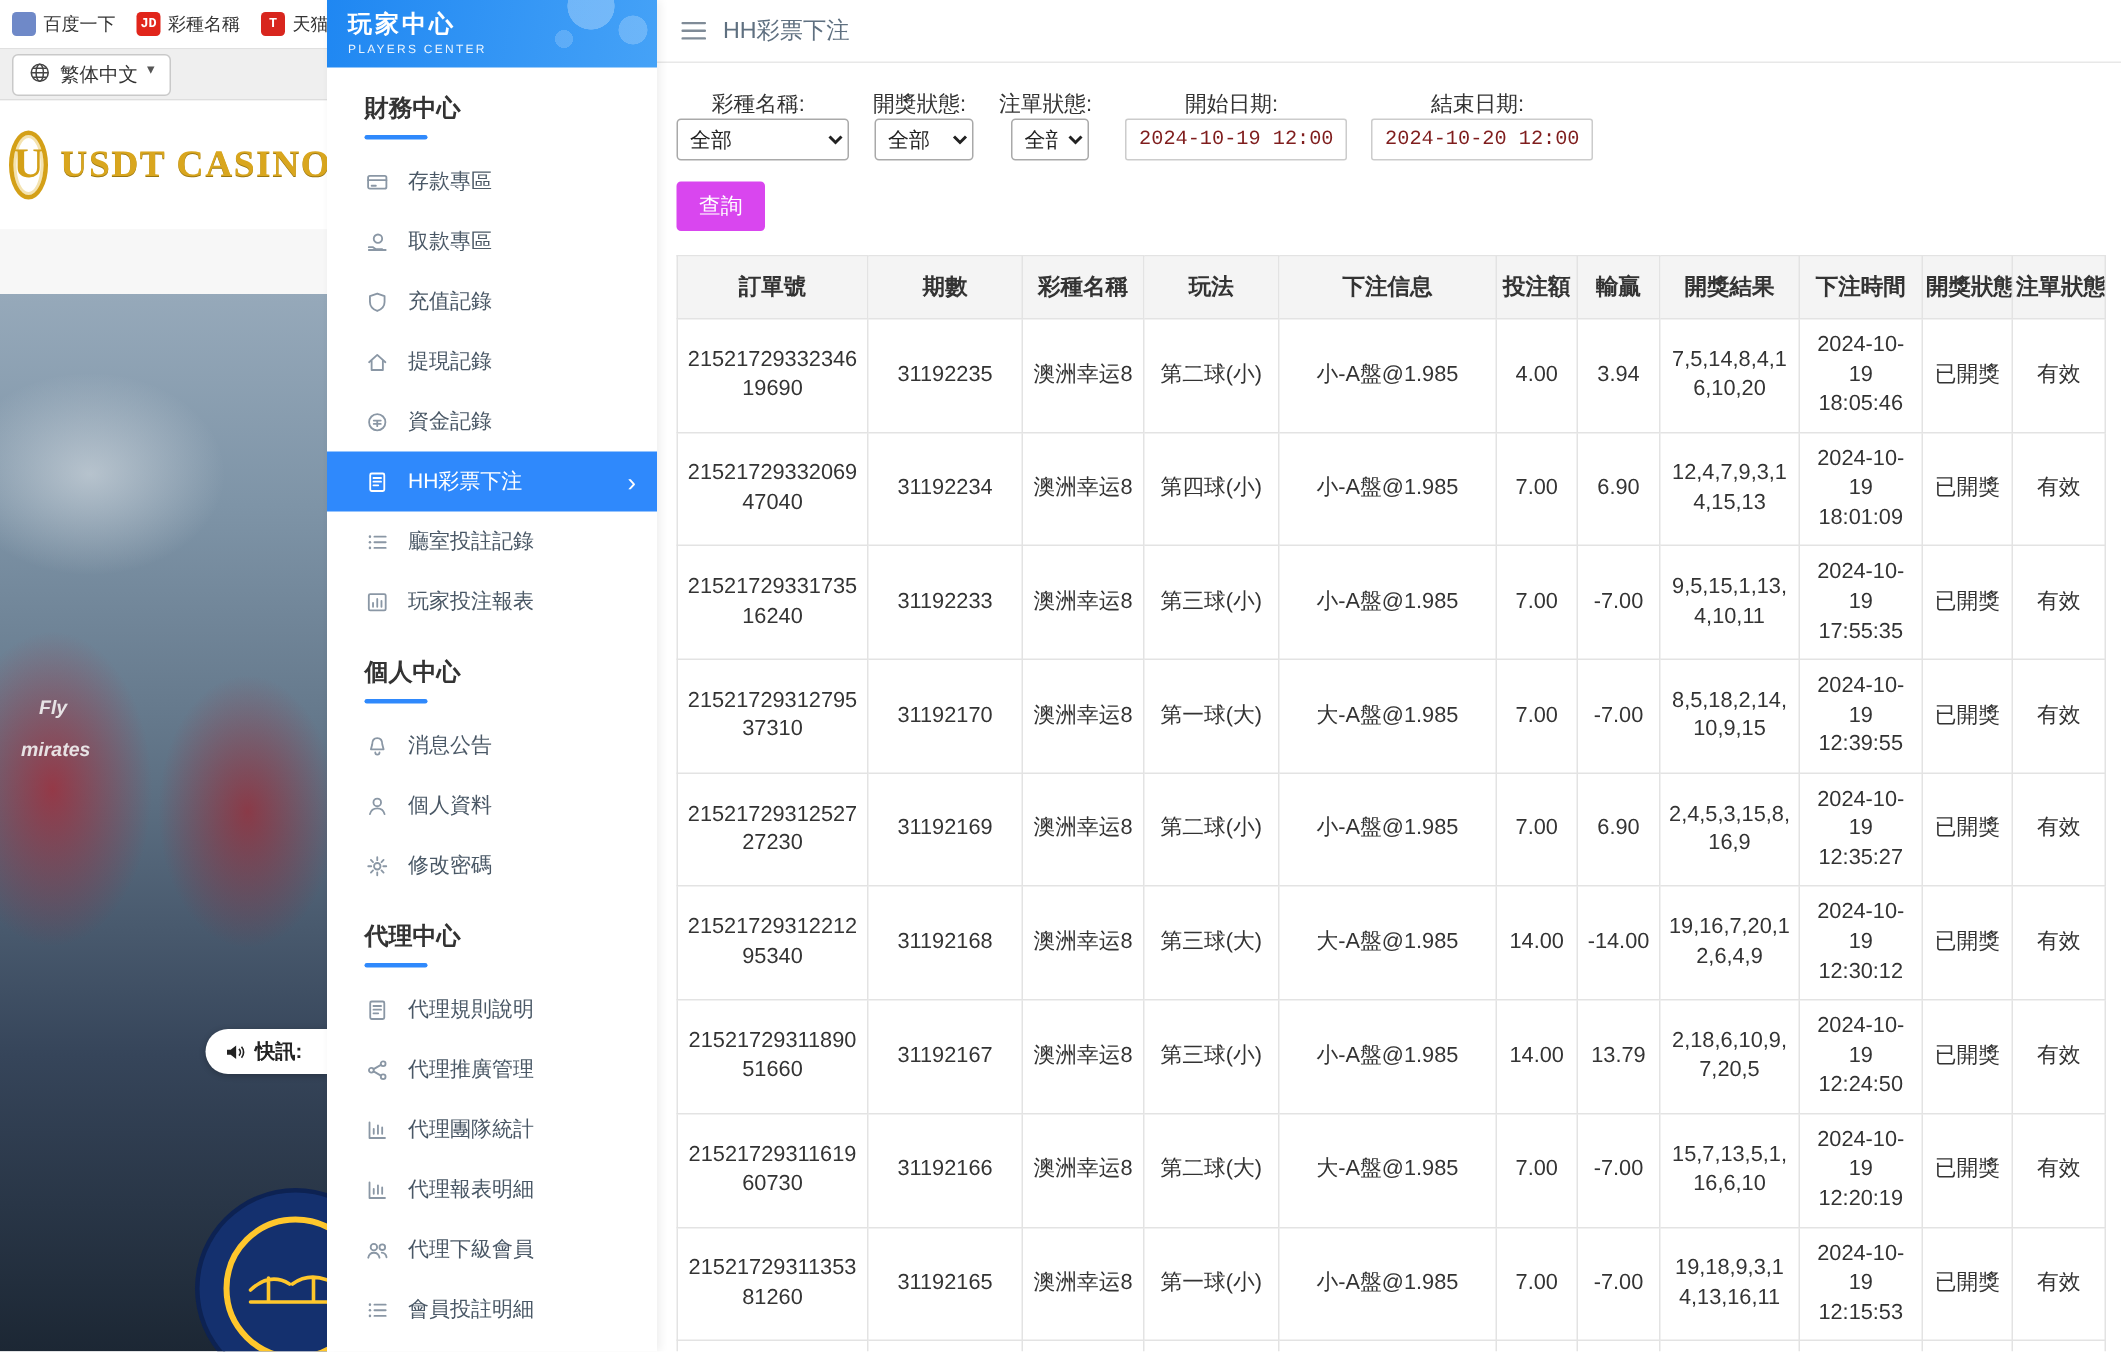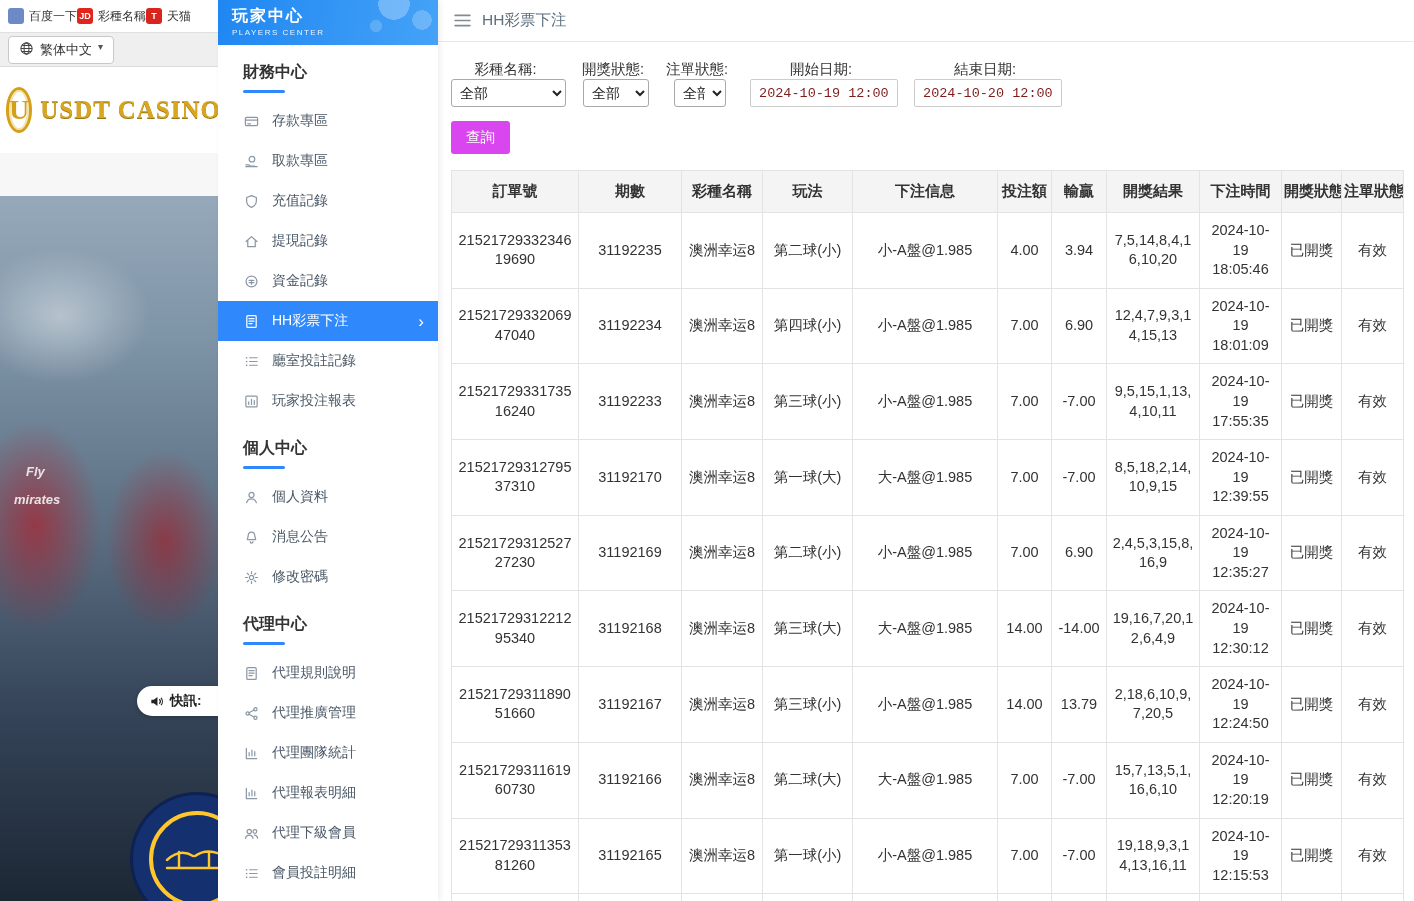--- a/index.html
+++ b/index.html
@@ -2,21 +2,21 @@
 <html><head>
 <meta charset="utf-8">
 <style>
   * { box-sizing: border-box; margin: 0; padding: 0; }
   html,body { width:1414px; height:901px; overflow:hidden; }
   body { font-family:"Liberation Sans","DejaVu Sans",sans-serif; background:#fff; color:#333; }
   .page { display:flex; width:1414px; height:901px; }
 
   
   .left-col { width:218px; height:901px; position:relative; overflow:hidden; background:#f3f3f3; flex:none; }
-  .bookmarks { height:28px; background:#fff; border-bottom:1px solid #e0e0e0; display:flex; align-items:center; padding:16px 8px; white-space:nowrap; overflow:hidden; }
+  .bookmarks { height:28px; background:#fff; border-bottom:1px solid #e0e0e0; display:flex; align-items:center; gap:14px; padding:16px 8px; white-space:nowrap; overflow:hidden;font-family:Liberation Mono, monospace; }
   .bm-item { display:flex; align-items:center; gap:5px; font-size:12px; color:#333; cursor:pointer; flex:none; }
   .bm-ic { width:16px; height:16px; border-radius:3px; color:#fff; font-size:9px; font-weight:bold; display:flex; align-items:center; justify-content:center; flex:none; }
   .lang-bar { height:34px; background:#efefef; border-bottom:1px solid #ddd; display:flex; align-items:center; padding-left:8px; }
   .lang-btn { display:flex; gap:6px; background:#fff; border:1px solid #c9c9c9; border-radius:4px; padding:4px 10px; font-size:13px; color:#333; cursor:pointer; font-family:inherit; }
   .lang-btn svg { width:15px; height:15px; fill:none; stroke:#444; stroke-width:1.1; }
   .caret { font-size:10px; color:#555; }
   .logo-area { height:86px; background:#fff; display:flex; align-items:center; gap:8px; padding-left:6px; }
   .logo-emblem { width:46px; height:46px; border-radius:50%; border:3px solid #d4a017; color:#d4a017; display:flex; align-items:center; justify-content:center; font-family:"Liberation Serif","DejaVu Serif",serif; font-size:28px; font-weight:bold; box-shadow:inset 0 0 0 2px #f4e3b0; }
   .logo-text { font-family:"Liberation Serif","DejaVu Serif",serif; font-weight:bold; font-size:25px; color:#d9a61e; letter-spacing:1px; text-shadow:0 1px 0 #9a7712; white-space:nowrap; }
   .logo-spacer { height:48px; background:#f7f7f7; }
@@ -215,34 +215,34 @@
               <path d="M5 11.2V8.4M8 11.2V5.6M11 11.2V7"></path>
             </svg>
           </span>
           <span>玩家投注報表</span>
         </div>
         <div class="section-title">個人中心</div>
         <div class="section-underline"></div>
         <div class="side-item">
           <span class="ic">
             <svg viewBox="0 0 16 16">
+              <path d="M8 2.2c2.6 0 3.6 2 3.6 4.6l.9 3.4H3.5l.9-3.4C4.4 4.2 5.4 2.2 8 2.2z"></path>
+              <path d="M6.6 12.4a1.5 1.5 0 003 0"></path>
+            </svg>
+          </span>
+          <span>消息公告</span>
+        </div>
+        <div class="side-item">
+          <span class="ic">
+            <svg viewBox="0 0 16 16">
               <circle cx="8" cy="5.3" r="2.7"></circle>
               <path d="M2.8 13.6c.7-2.7 2.7-4.1 5.2-4.1s4.5 1.4 5.2 4.1"></path>
             </svg>
           </span>
           <span>個人資料</span>
-        </div>
-        <div class="side-item">
-          <span class="ic">
-            <svg viewBox="0 0 16 16">
-              <path d="M8 2.2c2.6 0 3.6 2 3.6 4.6l.9 3.4H3.5l.9-3.4C4.4 4.2 5.4 2.2 8 2.2z"></path>
-              <path d="M6.6 12.4a1.5 1.5 0 003 0"></path>
-            </svg>
-          </span>
-          <span>消息公告</span>
         </div>
         <div class="side-item">
           <span class="ic">
             <svg viewBox="0 0 16 16">
               <circle cx="8" cy="8" r="2.3"></circle>
               <path d="M8 1.6v2.1M8 12.3v2.1M1.6 8h2.1M12.3 8h2.1M3.5 3.5L5 5M11 11l1.5 1.5M12.5 3.5L11 5M5 11l-1.5 1.5"></path>
             </svg>
           </span>
           <span>修改密碼</span>
         </div>

